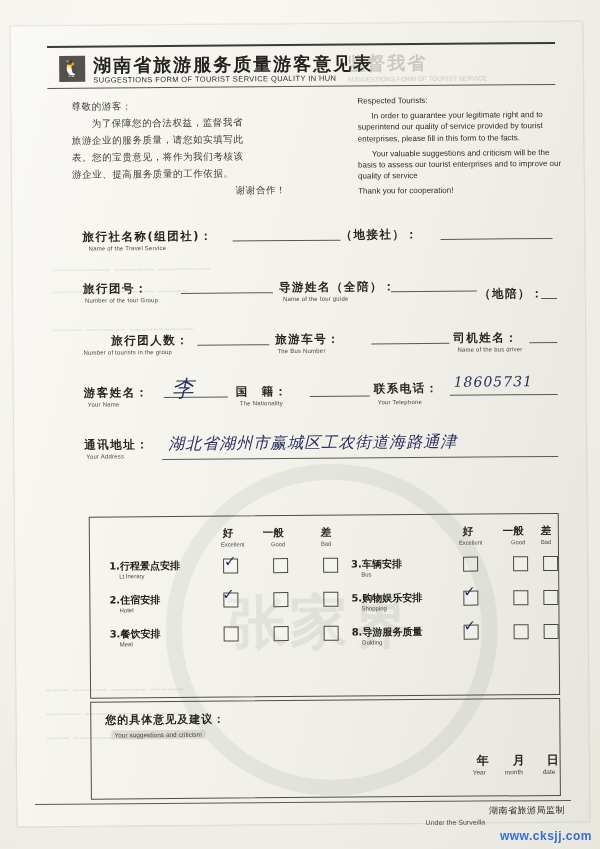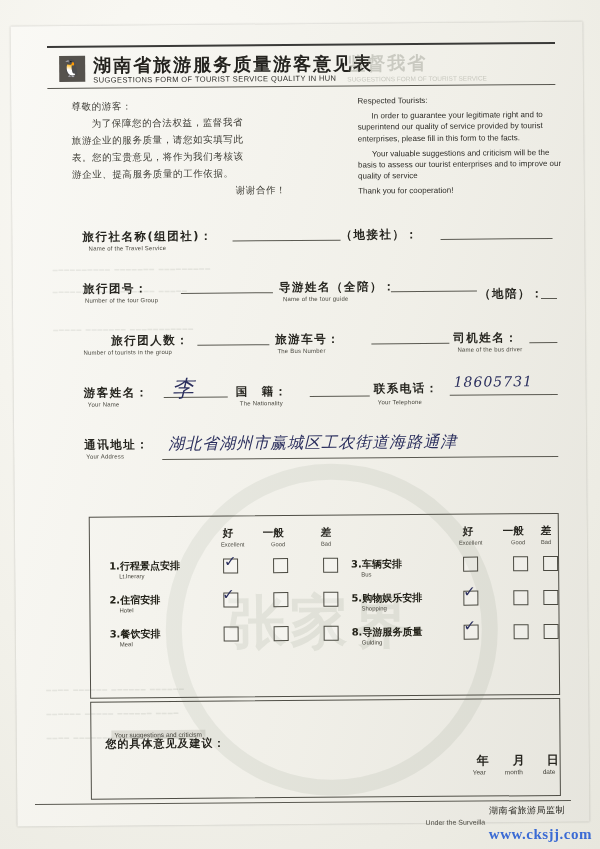--- a/index.html
+++ b/index.html
@@ -263,21 +263,20 @@
     border: 1px solid #4f4e46;
   }
   .sug-cn {
     position: absolute;
     left: 14px; top: 10px;
     font-size: 11px;
     font-weight: bold;
     color: #26251f;
     letter-spacing: 1px;
     font-family: "DejaVu Sans", sans-serif;
-    margin-top: 24px;
   }
   .sug-en {
     position: absolute;
     left: 20px; top: 28px;
     font-size: 6.5px;
     color: #44433b;
     background: rgba(150,152,140,0.25);
     padding: 1px 3px;
   }
   .date-cn {
@@ -325,24 +324,24 @@
     line-height: 1.05;
   }
   .site-wm .cn {
     font-size: 19px;
     font-weight: bold;
     color: #d23b2c;
     font-family: "DejaVu Sans", sans-serif;
     text-shadow: 0 0 1px rgba(255,255,255,0.9);
   }
   .site-wm .en {
-    font-size: 15px;
+    font-size: 12px;
     font-weight: bold;
     color: #3b6bd4;
-    font-family: Liberation Serif, serif;
+    font-family: Liberation Sans, sans-serif;
     letter-spacing: 0.5px;
   }
 </style>
 </head>
 <body>
 
 <div id="page">
   <div id="sheet">
     <div class="wm-circle"></div>
     <div class="wm-text">张家界</div>

